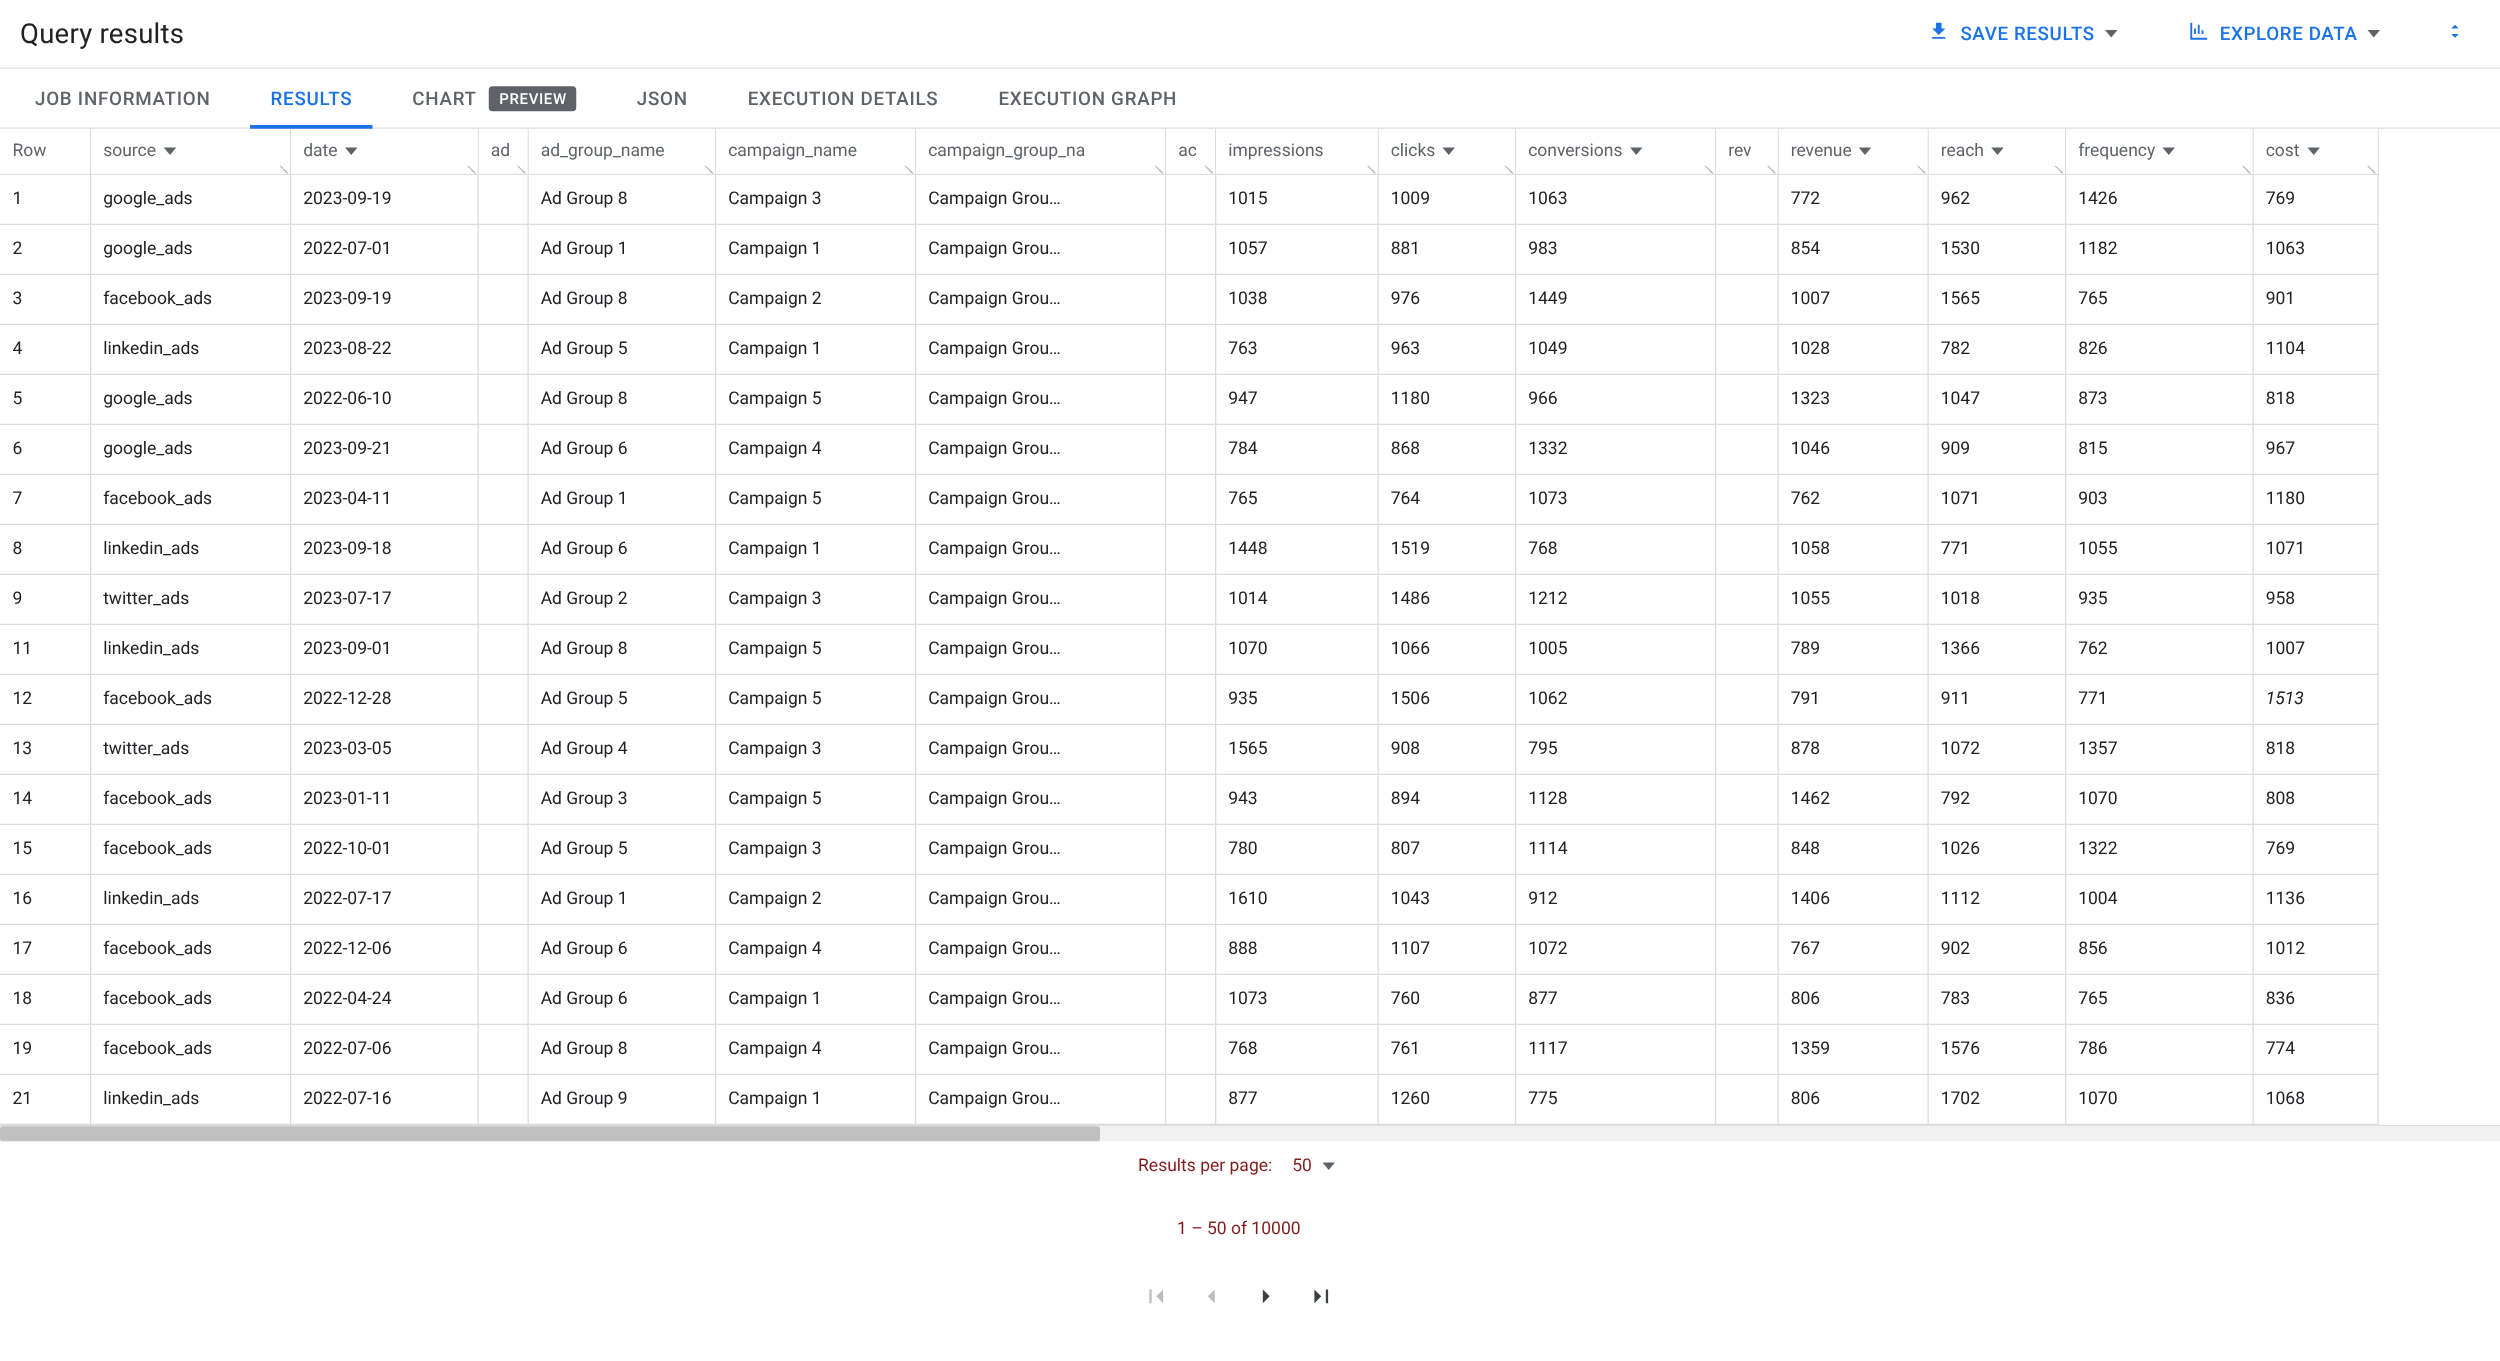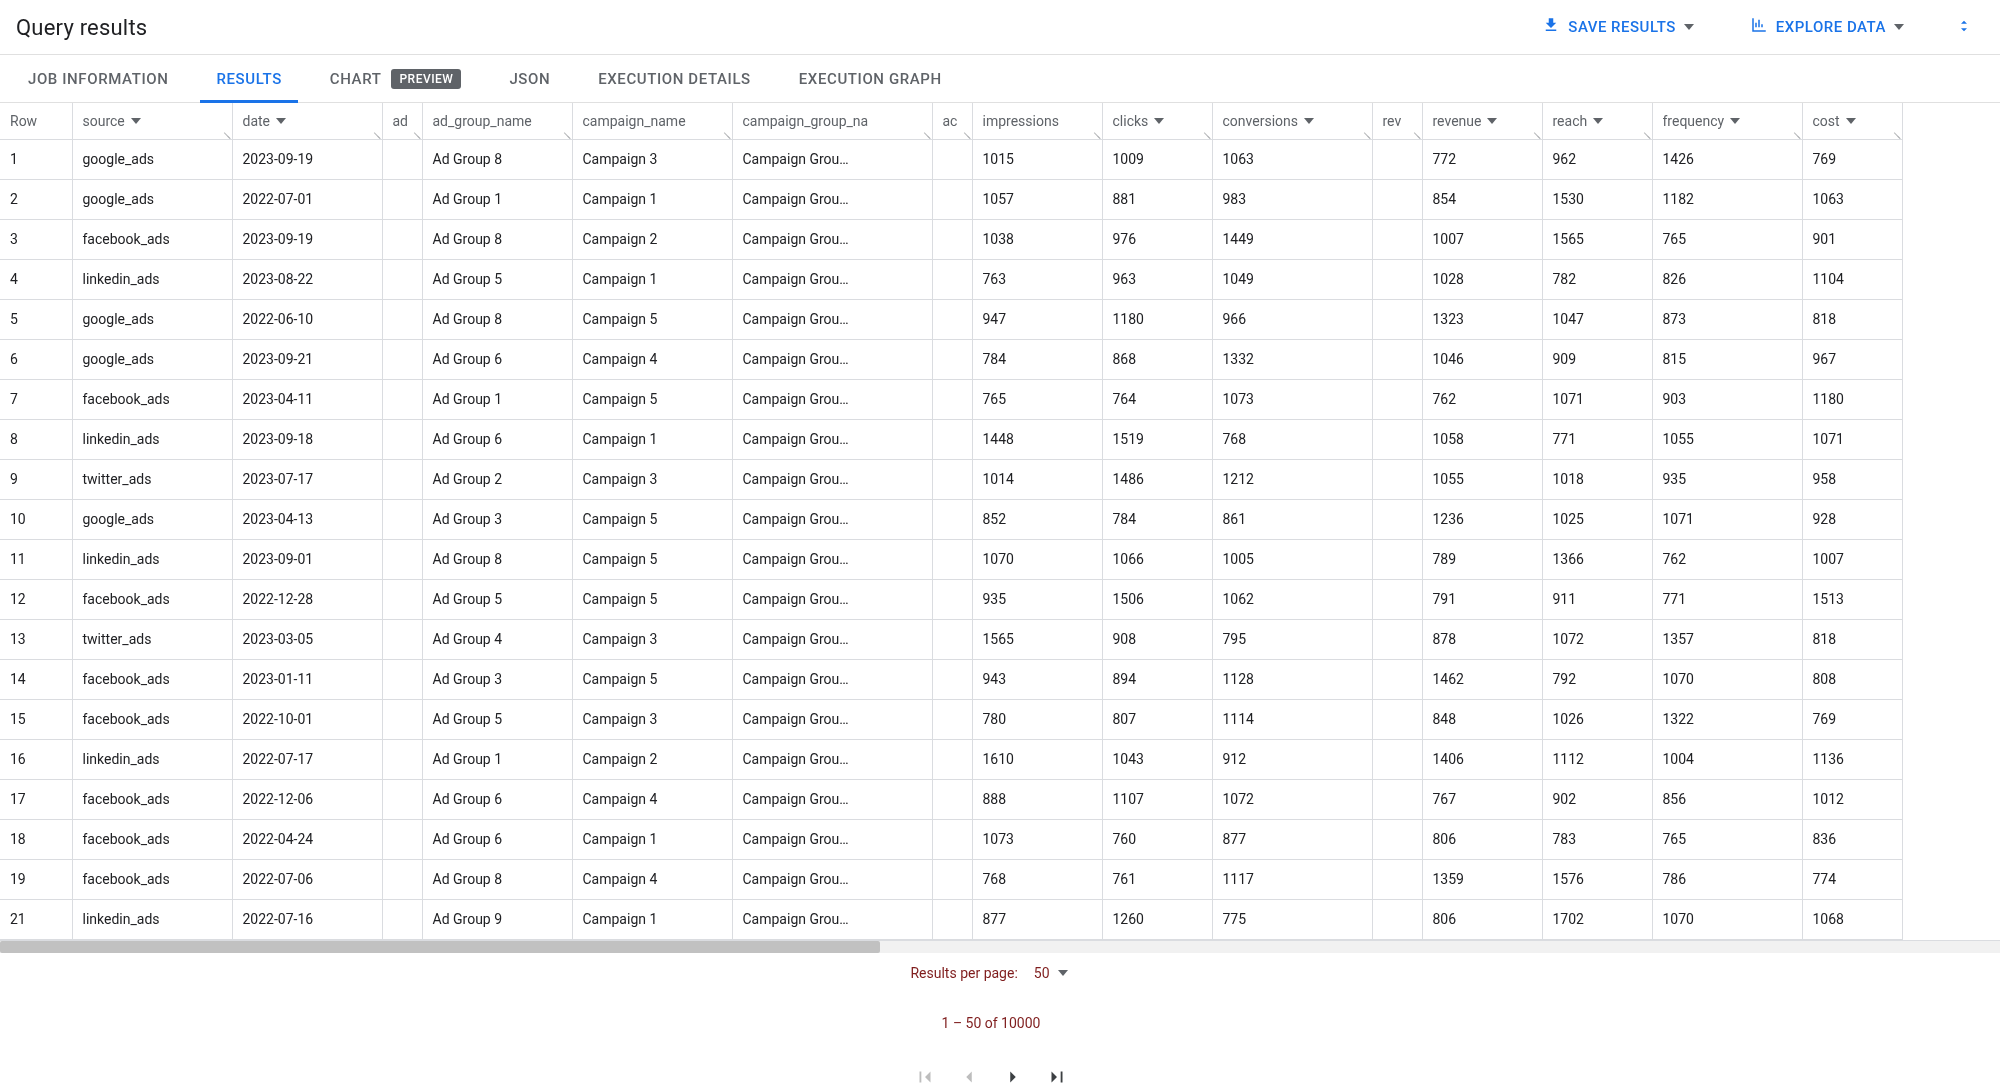--- a/index.html
+++ b/index.html
@@ -478,38 +478,20 @@
           <td class="num" style="width: 130px; min-width: 130px; max-width: 130px;">1014</td>
           <td class="num" style="width: 110px; min-width: 110px; max-width: 110px;">1486</td>
           <td class="num" style="width: 160px; min-width: 160px; max-width: 160px;">1212</td>
           <td class="num" style="width: 50px; min-width: 50px; max-width: 50px;"></td>
           <td class="num" style="width: 120px; min-width: 120px; max-width: 120px;">1055</td>
           <td class="num" style="width: 110px; min-width: 110px; max-width: 110px;">1018</td>
           <td class="num" style="width: 150px; min-width: 150px; max-width: 150px;">935</td>
           <td class="num" style="width: 100px; min-width: 100px; max-width: 100px;">958</td>
         </tr>
         <tr>
-          <td class="row-idx" style="width: 72px; min-width: 72px; max-width: 72px;">10</td>
-          <td style="width: 160px; min-width: 160px; max-width: 160px;">google_ads</td>
-          <td style="width: 150px; min-width: 150px; max-width: 150px;">2023-04-13</td>
-          <td style="width: 40px; min-width: 40px; max-width: 40px;"></td>
-          <td style="width: 150px; min-width: 150px; max-width: 150px;">Ad Group 3</td>
-          <td style="width: 160px; min-width: 160px; max-width: 160px;">Campaign 5</td>
-          <td style="width: 200px; min-width: 200px; max-width: 200px;">Campaign Grou…</td>
-          <td style="width: 40px; min-width: 40px; max-width: 40px;"></td>
-          <td class="num" style="width: 130px; min-width: 130px; max-width: 130px;">852</td>
-          <td class="num" style="width: 110px; min-width: 110px; max-width: 110px;">784</td>
-          <td class="num" style="width: 160px; min-width: 160px; max-width: 160px;">861</td>
-          <td class="num" style="width: 50px; min-width: 50px; max-width: 50px;"></td>
-          <td class="num" style="width: 120px; min-width: 120px; max-width: 120px;">1236</td>
-          <td class="num" style="width: 110px; min-width: 110px; max-width: 110px;">1025</td>
-          <td class="num" style="width: 150px; min-width: 150px; max-width: 150px;">1071</td>
-          <td class="num" style="width: 100px; min-width: 100px; max-width: 100px;">928</td>
-        </tr>
-        <tr>
           <td class="row-idx" style="width: 72px; min-width: 72px; max-width: 72px;">11</td>
           <td style="width: 160px; min-width: 160px; max-width: 160px;">linkedin_ads</td>
           <td style="width: 150px; min-width: 150px; max-width: 150px;">2023-09-01</td>
           <td style="width: 40px; min-width: 40px; max-width: 40px;"></td>
           <td style="width: 150px; min-width: 150px; max-width: 150px;">Ad Group 8</td>
           <td style="width: 160px; min-width: 160px; max-width: 160px;">Campaign 5</td>
           <td style="width: 200px; min-width: 200px; max-width: 200px;">Campaign Grou…</td>
           <td style="width: 40px; min-width: 40px; max-width: 40px;"></td>
           <td class="num" style="width: 130px; min-width: 130px; max-width: 130px;">1070</td>
           <td class="num" style="width: 110px; min-width: 110px; max-width: 110px;">1066</td>
@@ -529,21 +511,21 @@
           <td style="width: 160px; min-width: 160px; max-width: 160px;">Campaign 5</td>
           <td style="width: 200px; min-width: 200px; max-width: 200px;">Campaign Grou…</td>
           <td style="width: 40px; min-width: 40px; max-width: 40px;"></td>
           <td class="num" style="width: 130px; min-width: 130px; max-width: 130px;">935</td>
           <td class="num" style="width: 110px; min-width: 110px; max-width: 110px;">1506</td>
           <td class="num" style="width: 160px; min-width: 160px; max-width: 160px;">1062</td>
           <td class="num" style="width: 50px; min-width: 50px; max-width: 50px;"></td>
           <td class="num" style="width: 120px; min-width: 120px; max-width: 120px;">791</td>
           <td class="num" style="width: 110px; min-width: 110px; max-width: 110px;">911</td>
           <td class="num" style="width: 150px; min-width: 150px; max-width: 150px;">771</td>
-          <td class="num" style="width: 100px; min-width: 100px; max-width: 100px;">1513</td>
+          <td class="num" style="width: 100px; min-width: 100px; max-width: 100px; font-style: italic;">1513</td>
         </tr>
         <tr>
           <td class="row-idx" style="width: 72px; min-width: 72px; max-width: 72px;">13</td>
           <td style="width: 160px; min-width: 160px; max-width: 160px;">twitter_ads</td>
           <td style="width: 150px; min-width: 150px; max-width: 150px;">2023-03-05</td>
           <td style="width: 40px; min-width: 40px; max-width: 40px;"></td>
           <td style="width: 150px; min-width: 150px; max-width: 150px;">Ad Group 4</td>
           <td style="width: 160px; min-width: 160px; max-width: 160px;">Campaign 3</td>
           <td style="width: 200px; min-width: 200px; max-width: 200px;">Campaign Grou…</td>
           <td style="width: 40px; min-width: 40px; max-width: 40px;"></td>

